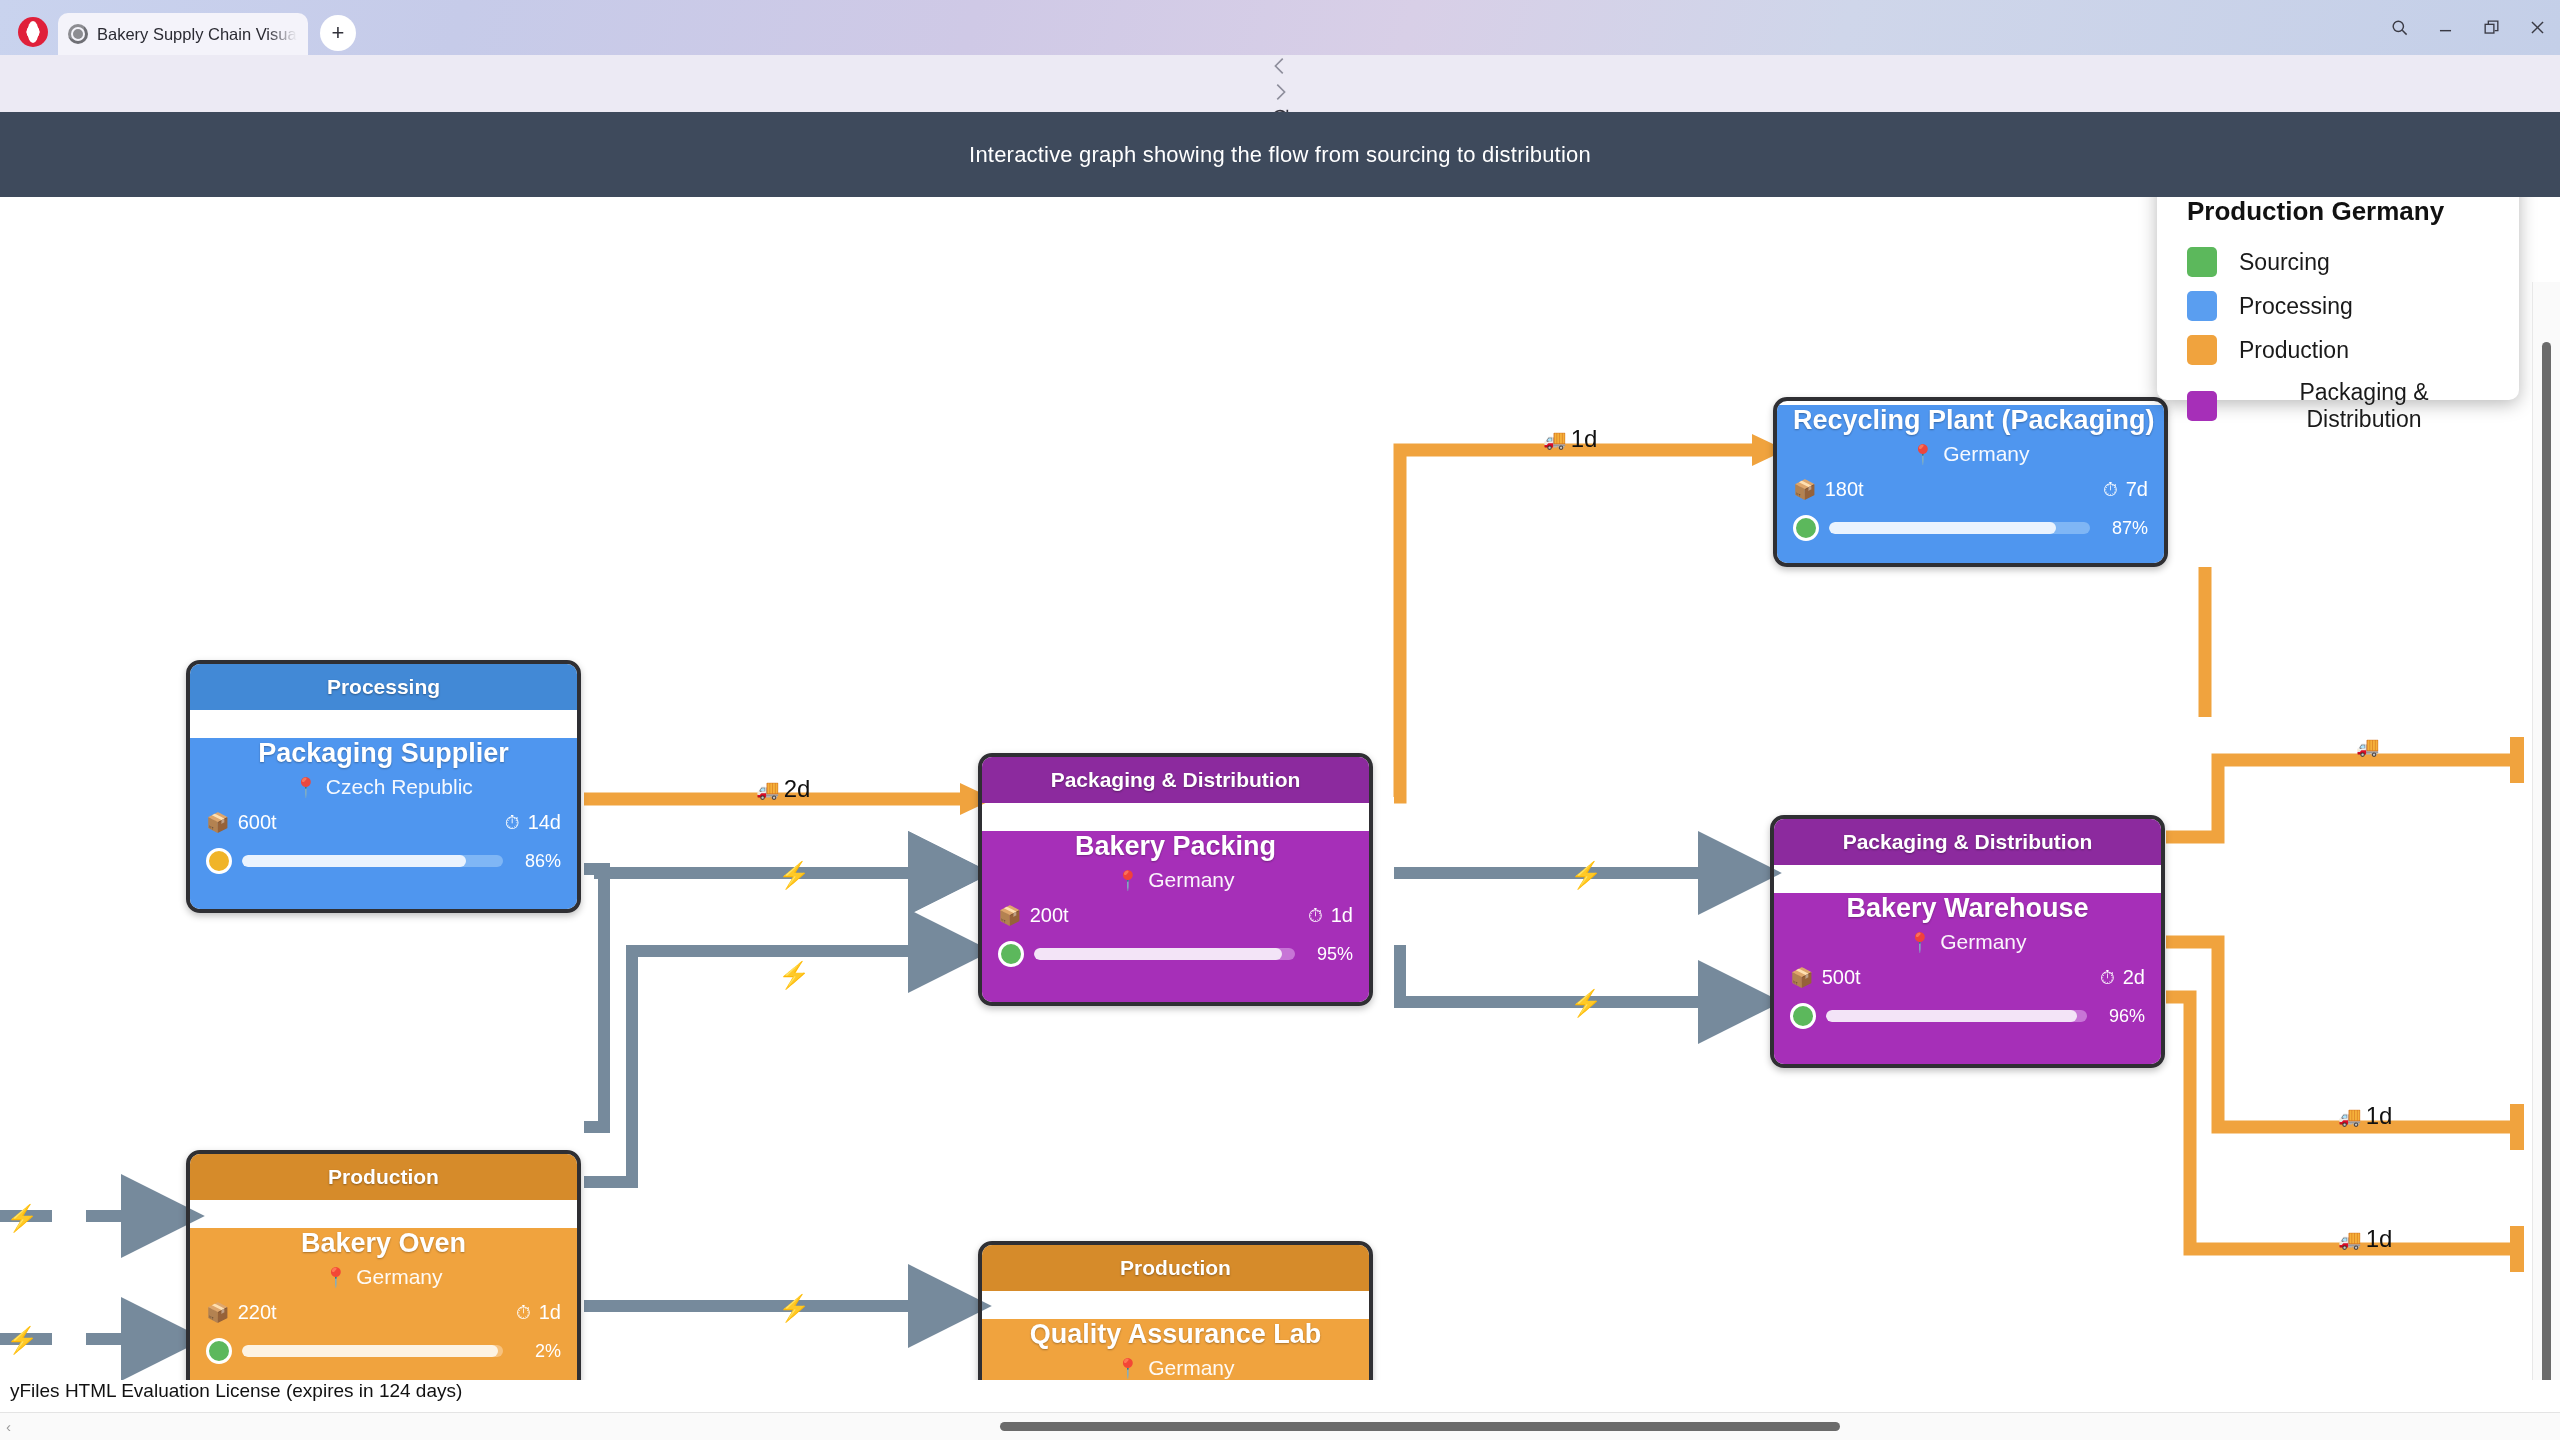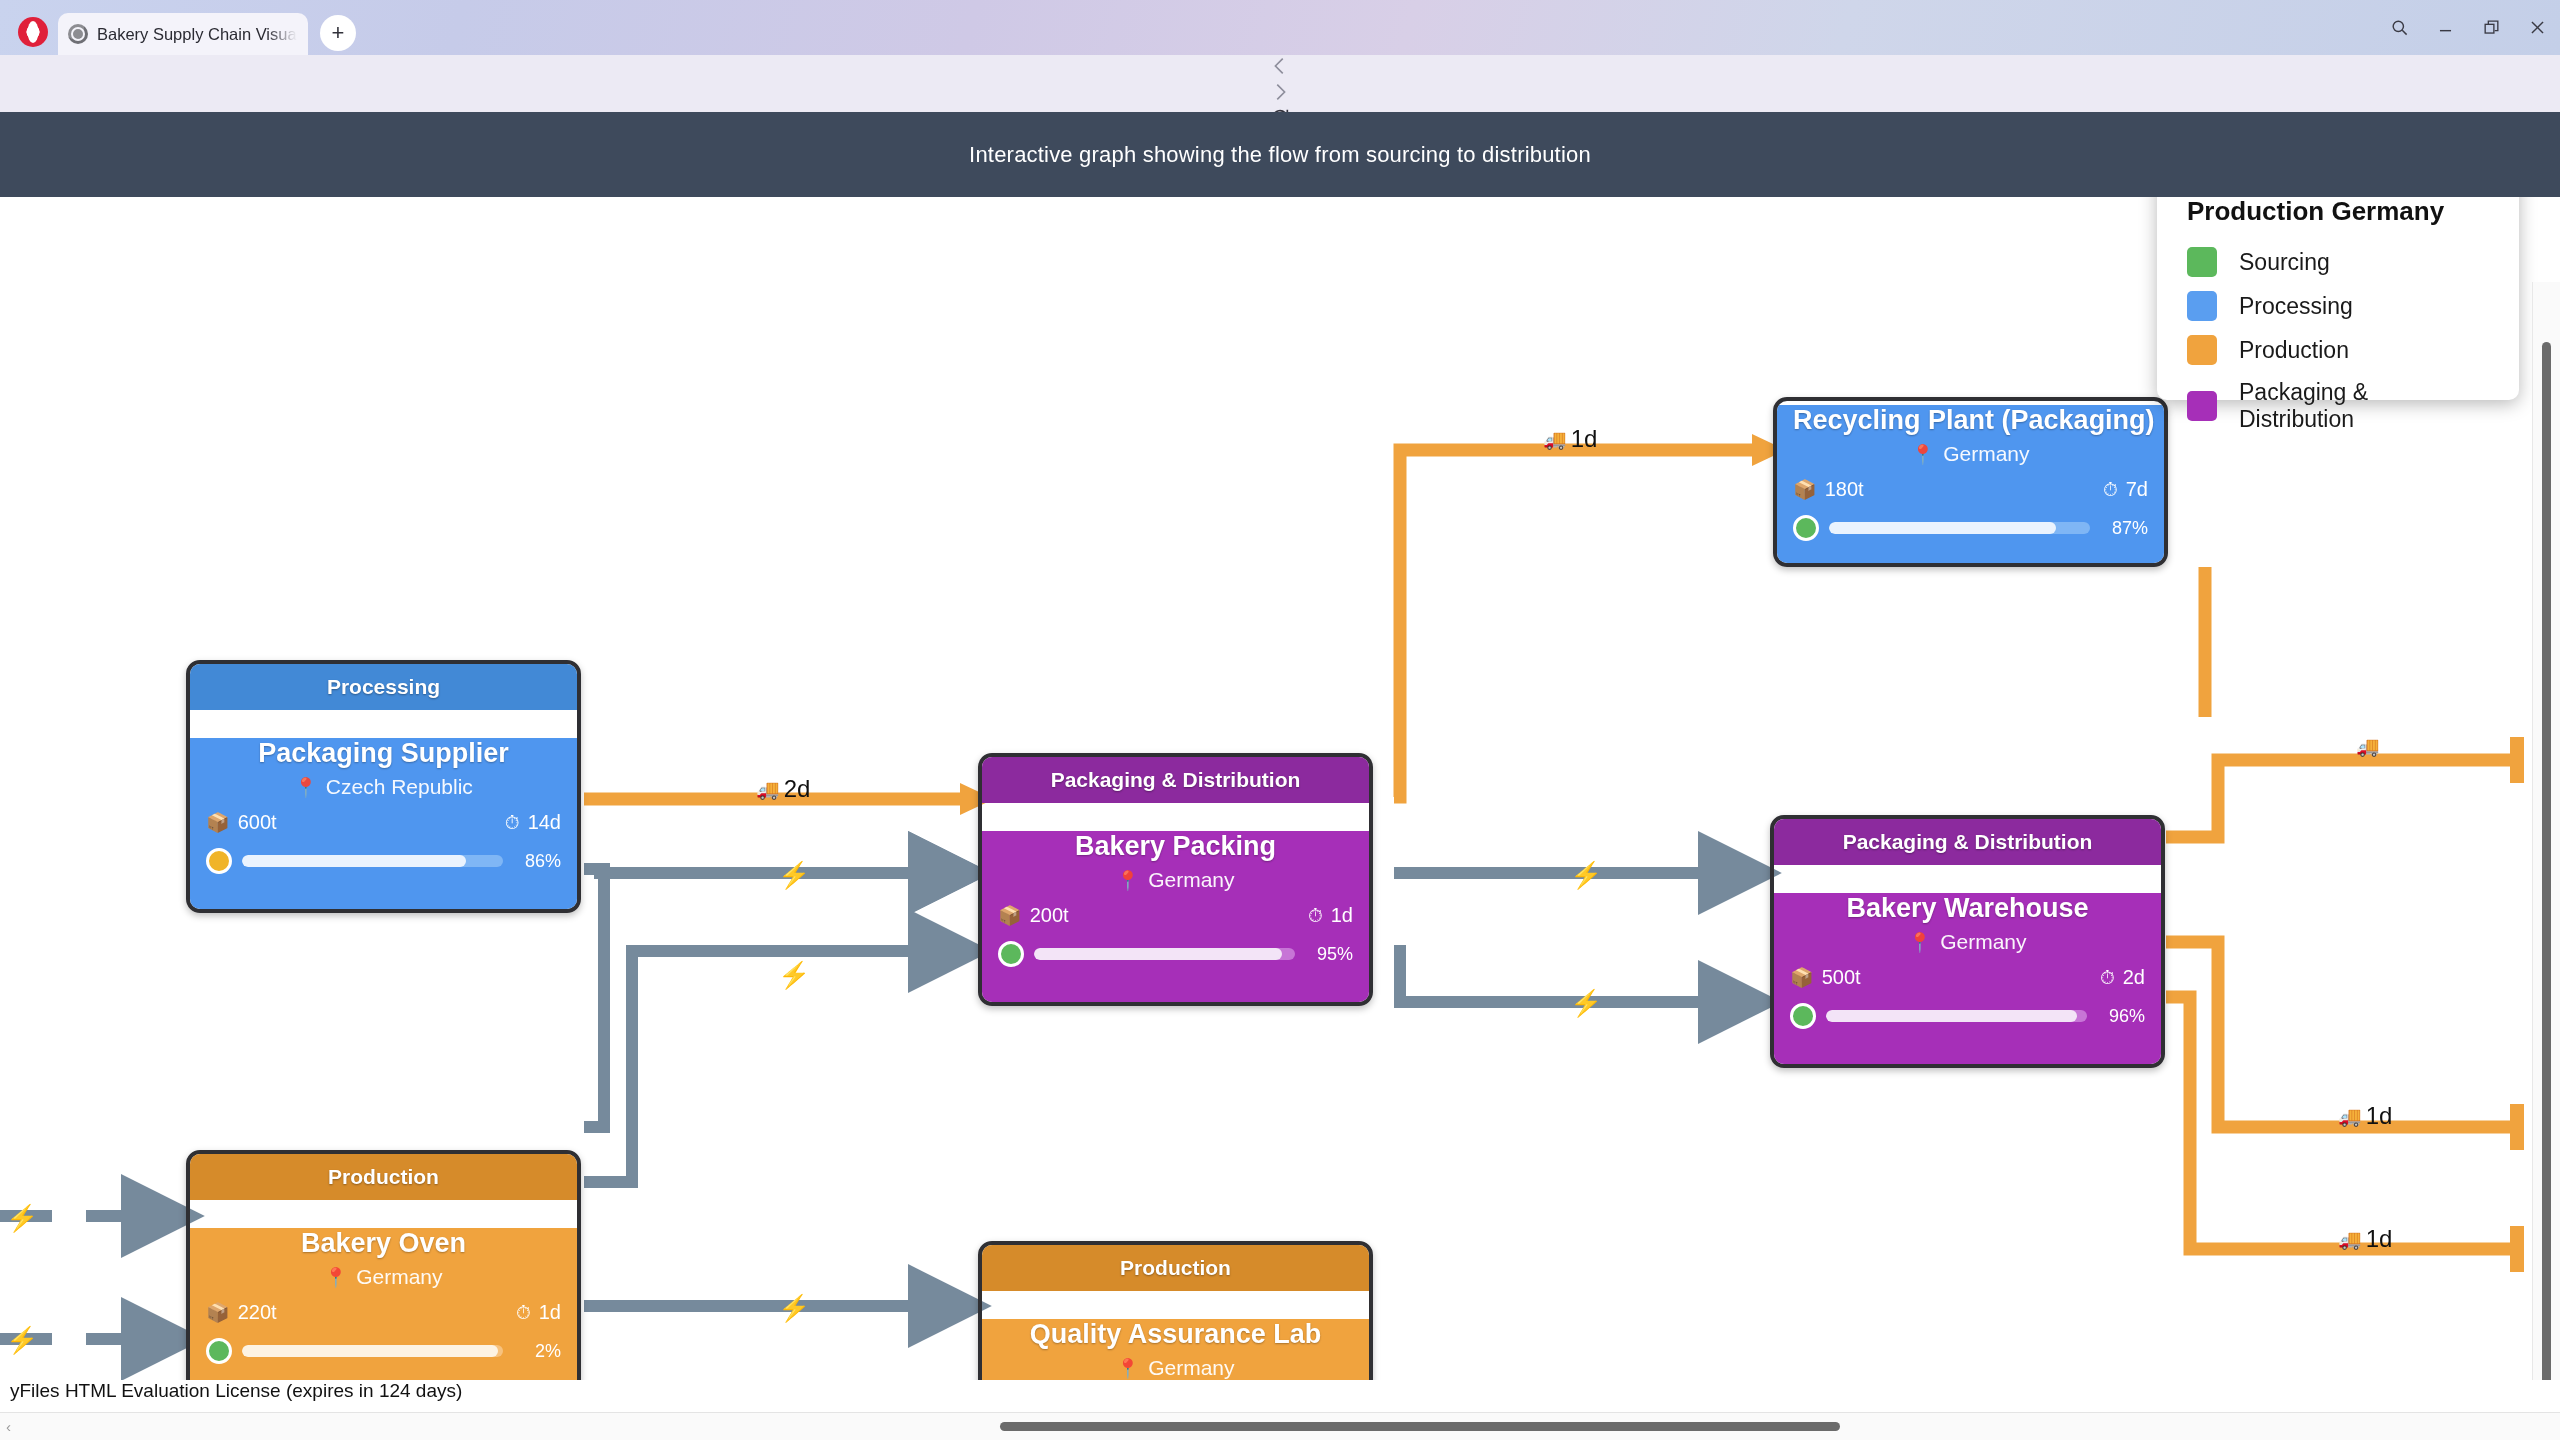--- a/index.html
+++ b/index.html
@@ -137,21 +137,21 @@
   .bolt{position:absolute;font-size:26px;line-height:1;}
 
   
   #legend{
     position:absolute;left:2157px;top:-27px;width:362px;height:230px;background:#fff;
     border-radius:10px;box-shadow:0 4px 18px rgba(0,0,0,.28);padding:26px 30px;
   }
   #legend h3{font-size:26px;color:#111;margin-bottom:20px;}
   .lrow{display:flex;align-items:center;gap:22px;margin-bottom:14px;}
   .lsw{width:30px;height:30px;border-radius:5px;flex:0 0 auto;}
-  .llabel{font-size:23px;color:#1a1a1a;}
+  .llabel{font-size:23px;color:#1a1a1a;text-align:center;}
 
   
   #license{
     position:absolute;left:0;bottom:28px;width:2560px;height:32px;
     font-size:19px;color:#111;padding-left:10px;background:#fff;
   }
   #hscroll{
     position:absolute;left:0;bottom:0;width:2560px;height:28px;background:#fafafa;
     border-top:1px solid #e4e4e4;
   }

